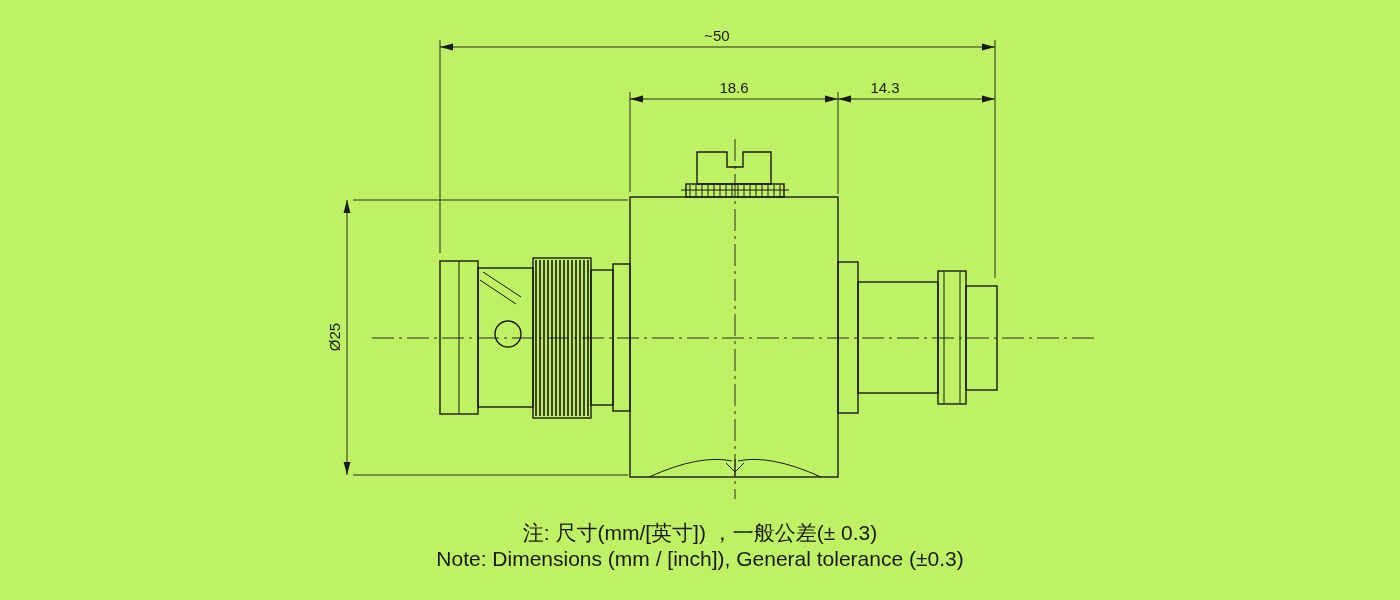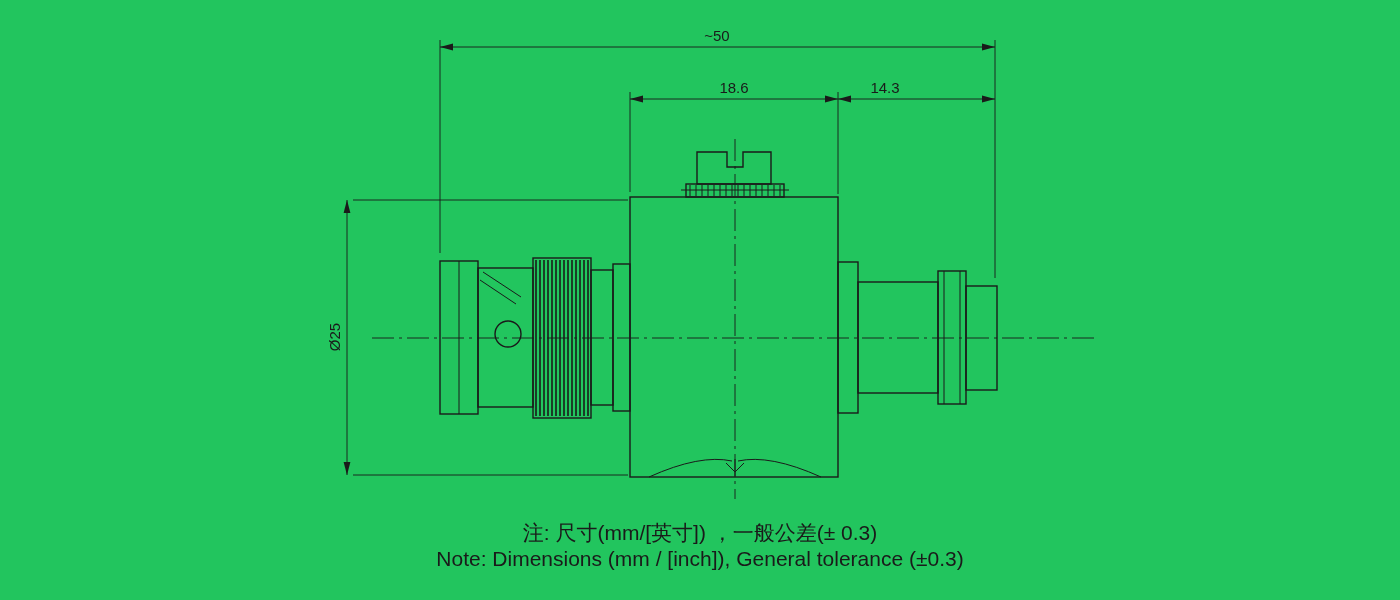--- a/index.html
+++ b/index.html
@@ -5,21 +5,21 @@
   html, body {
     margin: 0;
     padding: 0;
     background: #ffffff;
     font-family: "Liberation Sans", sans-serif;
   }
   .canvas {
     position: relative;
     width: 1400px;
     height: 600px;
-    background: #22c55e;
+    background: #bef264;
     overflow: hidden;
   }
   svg { display: block; }
   .outline  { fill: none; stroke: #1a1a1a; stroke-width: 1.4; }
   .thin     { fill: none; stroke: #1a1a1a; stroke-width: 1; }
   .knurl    { stroke: #1a1a1a; stroke-width: 1.6; }
   .tick     { stroke: #1a1a1a; stroke-width: 1; }
   .dim      { fill: none; stroke: #1a1a1a; stroke-width: 0.9; }
   .cline    { fill: none; stroke: #1a1a1a; stroke-width: 0.9; stroke-dasharray: 22 5 3 5; }
   .arrow    { fill: #1a1a1a; stroke: none; }

